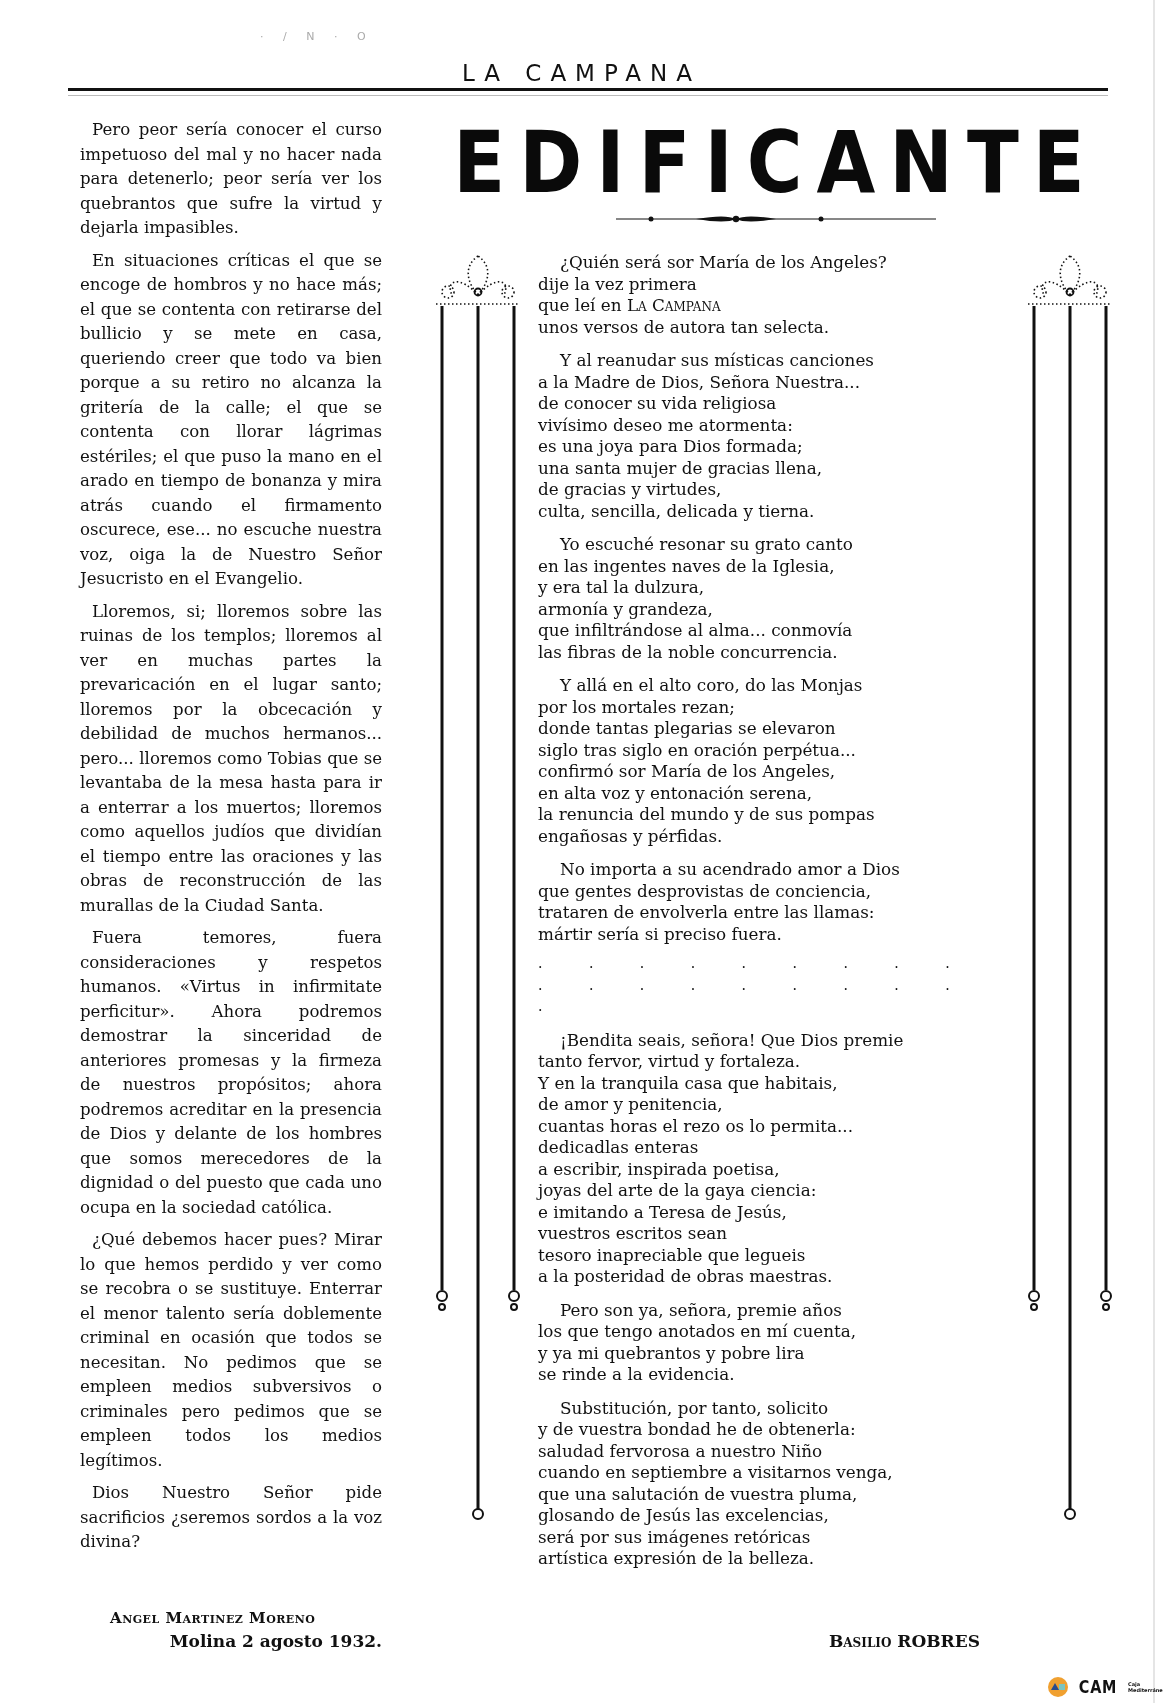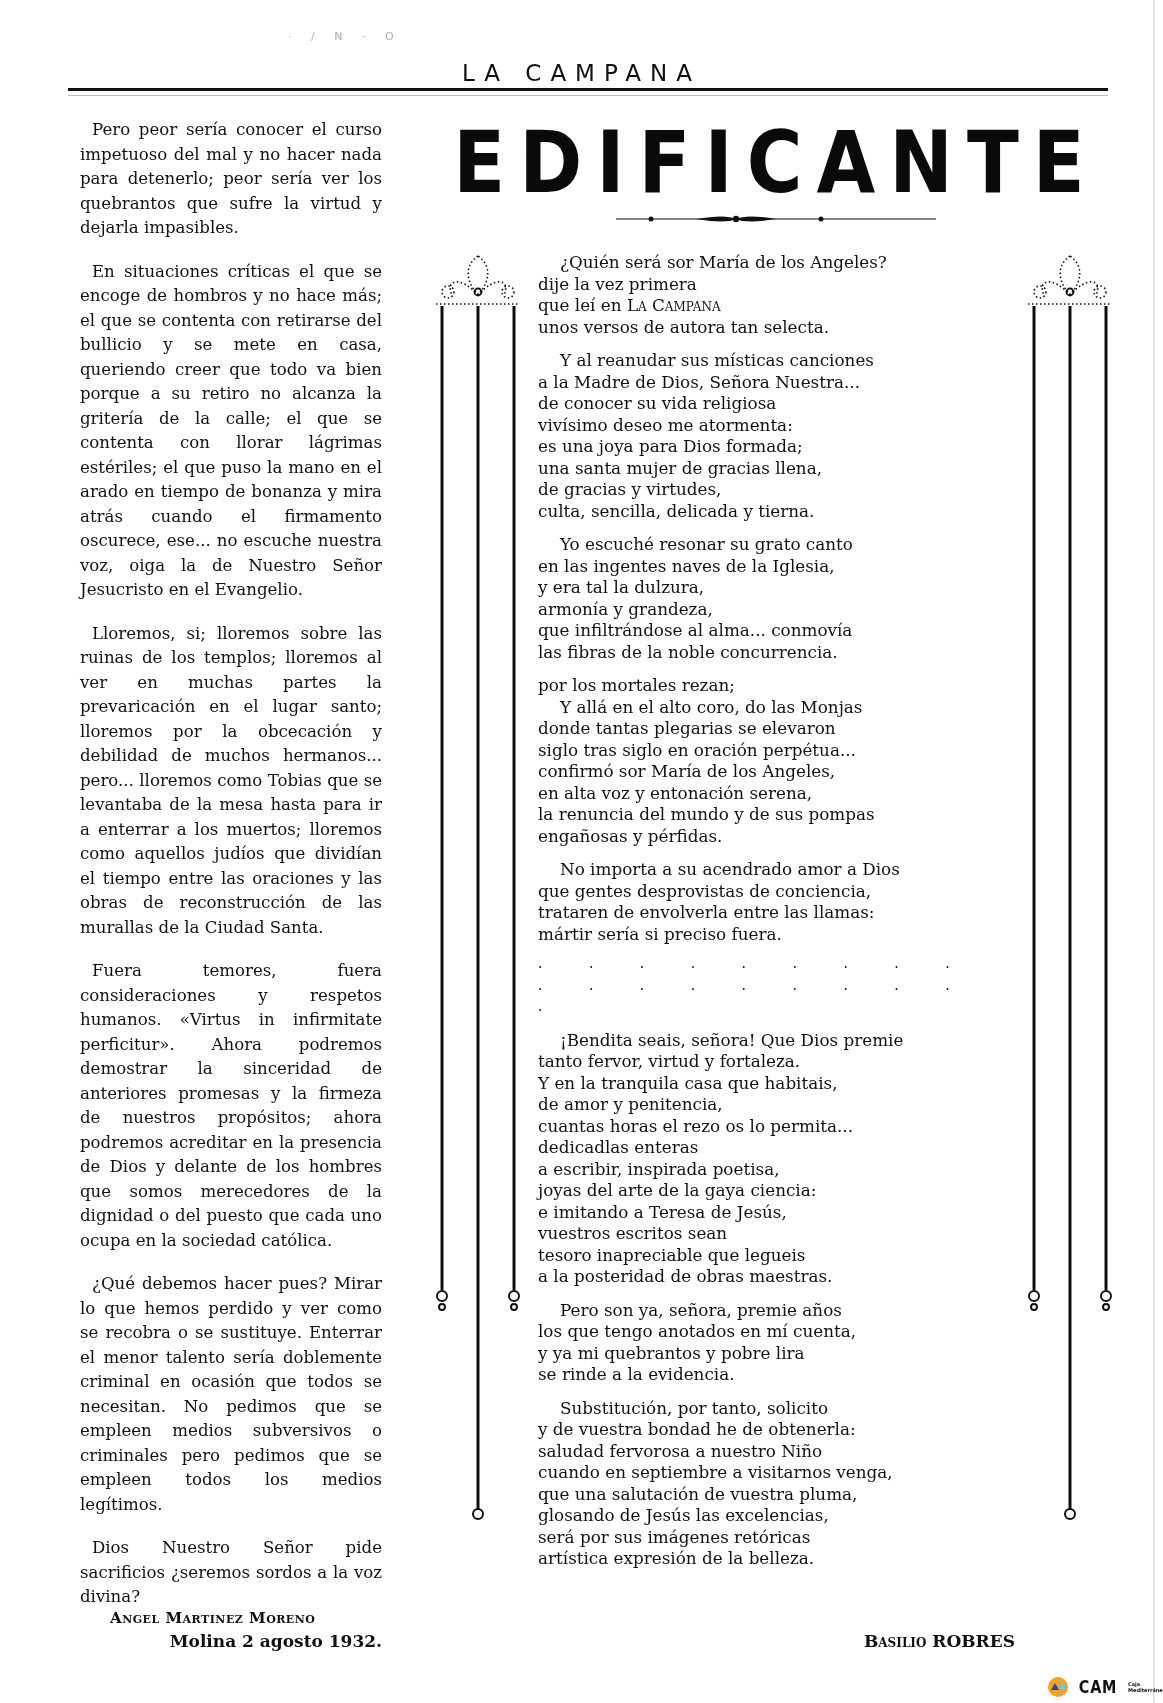--- a/index.html
+++ b/index.html
@@ -3,41 +3,41 @@
 <meta charset="utf-8">
 <style>
   html, body { margin:0; padding:0; background:#ffffff; }
   body { width:1163px; height:1703px; position:relative; overflow:hidden; color:#111; font-family:"DejaVu Serif", serif; }
   .masthead { position:absolute; left:0; top:60px; width:1163px; text-align:center; }
   .masthead .name { font-family:"DejaVu Sans", sans-serif; font-size:23px; letter-spacing:9px; font-weight:normal; color:#111; }
   .rule { position:absolute; left:68px; top:88px; width:1040px; height:3px; background:#111; }
   .rule2 { position:absolute; left:68px; top:95px; width:1040px; height:1px; background:#bbb; }
   .left-col { position:absolute; left:80px; top:118px; width:302px; font-size:16.6px; line-height:24.5px; text-align:justify; }
   .left-col p { margin:0; text-indent:12px; }
-  .left-col .para-gap { margin-top:19px; }
+  .left-col .para-gap { margin-top:8px; }
   .signature-left { position:absolute; left:80px; top:1609px; width:302px; font-family:"DejaVu Serif", serif; font-weight:bold; }
   .sig-name { font-size:15px; letter-spacing:0.5px; margin-left:30px; font-variant:small-caps; }
   .sig-date { font-size:17px; margin-left:3px; margin-top:4px;text-align:right; }
   .headline { position:absolute; left:436px; top:112px; width:680px; text-align:center; font-family:"DejaVu Sans", sans-serif; font-weight:bold; font-size:76px; letter-spacing:14px; color:#0a0a0a; transform:scaleY(1.12); transform-origin:top; }
   .divider { position:absolute; left:616px; top:214px; width:320px; height:10px; }
   .poem { position:absolute; left:538px; top:252px; width:440px; font-size:16.8px; line-height:21.5px; }
   .stanza { margin:0 0 12px 0; }
   .stanza .line { display:block; white-space:nowrap; }
   .stanza .line.first { text-indent:22px; }
   .sc { font-variant:small-caps; }
   .dots-row { letter-spacing:21px; font-size:14px; margin:-4px 0 12px 0; }
-  .signature-right { position:absolute; left:635px; top:1631px; width:380px; text-align:right; font-weight:bold; font-size:17px; font-variant:small-caps; }
+  .signature-right { position:absolute; left:600px; top:1631px; width:380px; text-align:right; font-weight:bold; font-size:17px; font-variant:small-caps; }
   .ornament { position:absolute; }
   .logo { position:absolute; left:1048px; top:1676px; display:flex; align-items:center; gap:6px; }
   .logo .circle { width:20px; height:20px; border-radius:50%; background:#f0a030; position:relative; }
   .logo .tri { position:absolute; left:3px; top:6px; width:0; height:0; border-left:4px solid transparent; border-right:4px solid transparent; border-bottom:7px solid #2a4b8d; }
   .logo .sq { position:absolute; left:11px; top:7px; width:6px; height:6px; background:#7cc4c0; }
   .logo .cam { font-family:"DejaVu Sans", sans-serif; font-weight:bold; font-size:18px; letter-spacing:1px; color:#111; transform:scaleX(0.8); }
   .logo .caja { font-family:"DejaVu Sans", sans-serif; font-size:5px; line-height:6px; font-weight:bold; color:#111; }
-  .bleed-top { position:absolute; left:260px; top:30px; font-family:"DejaVu Sans", sans-serif; font-size:11px; color:#aaa; letter-spacing:8px;margin-left:28px; }
+  .bleed-top { position:absolute; left:260px; top:30px; font-family:"DejaVu Sans", sans-serif; font-size:11px; color:#aaa; letter-spacing:8px; }
   .edge-line { position:absolute; right:8px; top:0; width:2px; height:1703px; background:#e5e5e5; }
 </style>
 </head>
 <body>
 
 <div class="edge-line"></div>
 <div class="bleed-top">· / N · O</div>
 
 <header class="masthead">
   <span class="name">LA CAMPANA</span>
@@ -133,22 +133,22 @@
     </div>
     <div class="stanza">
       <span class="line first">Yo escuché resonar su grato canto</span>
       <span class="line">en las ingentes naves de la Iglesia,</span>
       <span class="line">y era tal la dulzura,</span>
       <span class="line">armonía y grandeza,</span>
       <span class="line">que infiltrándose al alma... conmovía</span>
       <span class="line">las fibras de la noble concurrencia.</span>
     </div>
     <div class="stanza">
+      <span class="line first">Y allá en el alto coro, do las Monjas</span>
       <span class="line">por los mortales rezan;</span>
-      <span class="line first">Y allá en el alto coro, do las Monjas</span>
       <span class="line">donde tantas plegarias se elevaron</span>
       <span class="line">siglo tras siglo en oración perpétua...</span>
       <span class="line">confirmó sor María de los Angeles,</span>
       <span class="line">en alta voz y entonación serena,</span>
       <span class="line">la renuncia del mundo y de sus pompas</span>
       <span class="line">engañosas y pérfidas.</span>
     </div>
     <div class="stanza">
       <span class="line first">No importa a su acendrado amor a Dios</span>
       <span class="line">que gentes desprovistas de conciencia,</span>

